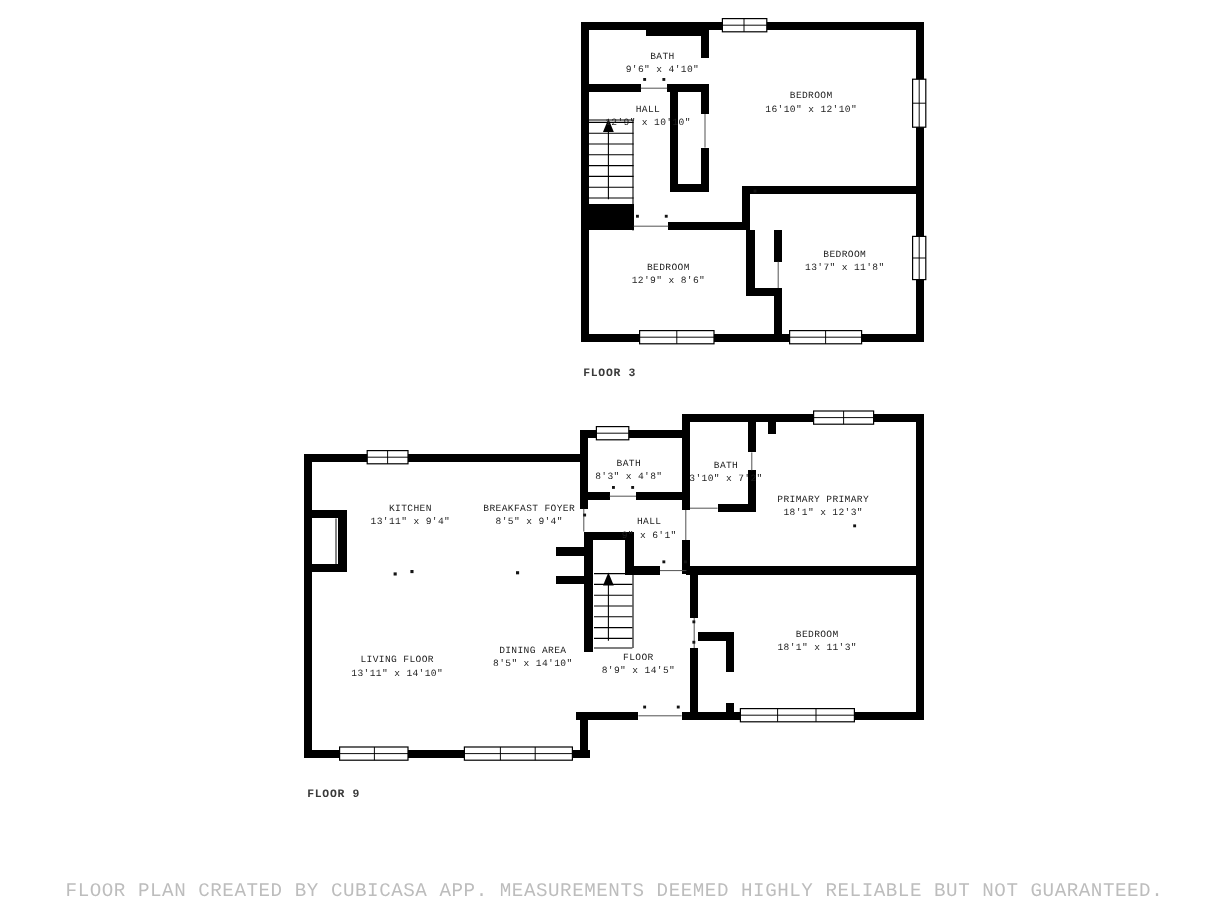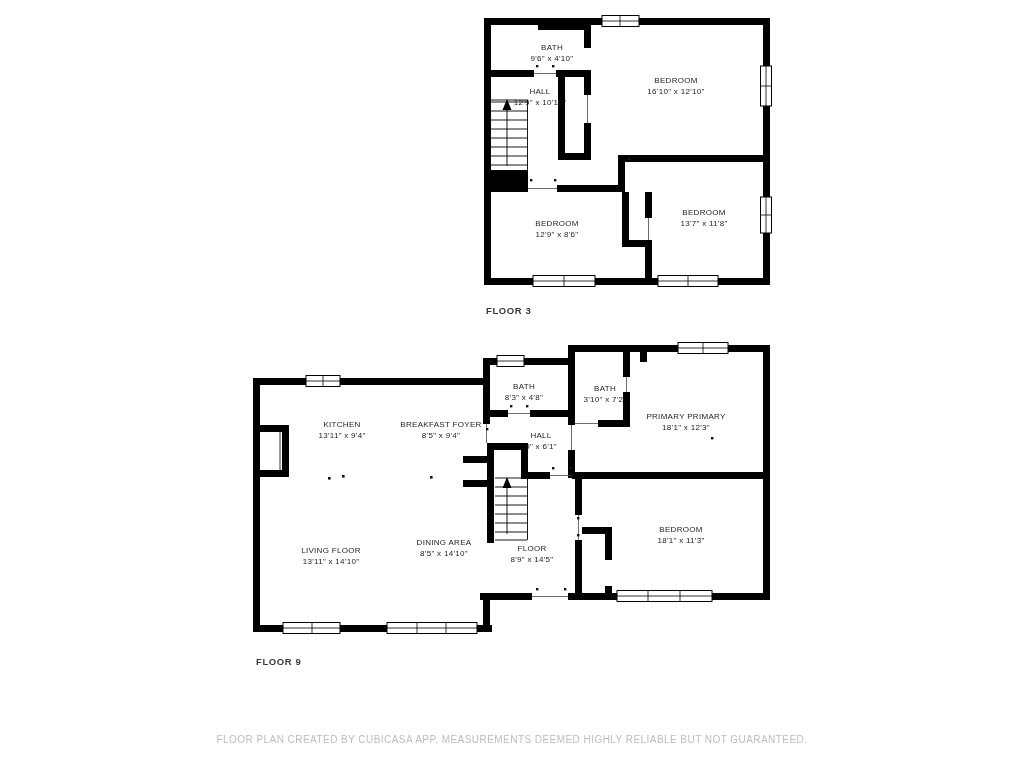--- a/index.html
+++ b/index.html
@@ -1,38 +1,38 @@
 <!DOCTYPE html>
 <html><head>
 <meta charset="utf-8">
 <style>
   html,body{margin:0;padding:0;background:#ffffff;}
   .canvas{
     position:relative;width:1024px;height:768px;background:#ffffff;overflow:hidden;
-    font-family:Liberation Sans, sans-serif;
+    font-family:Liberation Mono, monospace;
   }
   .plan-svg{position:absolute;left:0;top:0;}
   .wall{fill:#000000;}
   .winr{fill:#ffffff;stroke:#000000;stroke-width:1;}
   .winline{stroke:#000000;stroke-width:0.8;}
   .stair{stroke:#000000;stroke-width:0.9;fill:none;}
   .thresh{stroke:#4a4a4a;stroke-width:0.8;fill:none;}
   .dot{fill:#141414;}
   .room-label{
     position:absolute;transform:translateX(-50%);text-align:center;white-space:nowrap;
     font-size:8px;line-height:11px;color:#1d1d1d;letter-spacing:.3px;z-index:5;
   }
   .room-name{font-weight:400;}
   .room-dims{font-weight:400;}
   .floor-label{
     position:absolute;font-size:9.5px;font-weight:700;color:#3a3a3a;letter-spacing:.6px;z-index:5;
   }
   .footer{
     position:absolute;left:0;right:0;top:734px;text-align:center;
-    font-size:10px;color:#bdbdbd;letter-spacing:.45px;z-index:5;
+    font-size:16px;color:#bdbdbd;letter-spacing:.45px;z-index:5;
   }
 </style>
 </head>
 <body>
 
 <div class="canvas">
 
   <svg class="plan-svg" width="1024" height="768" viewBox="0 0 1024 768">
 
     <g shape-rendering="crispEdges">

